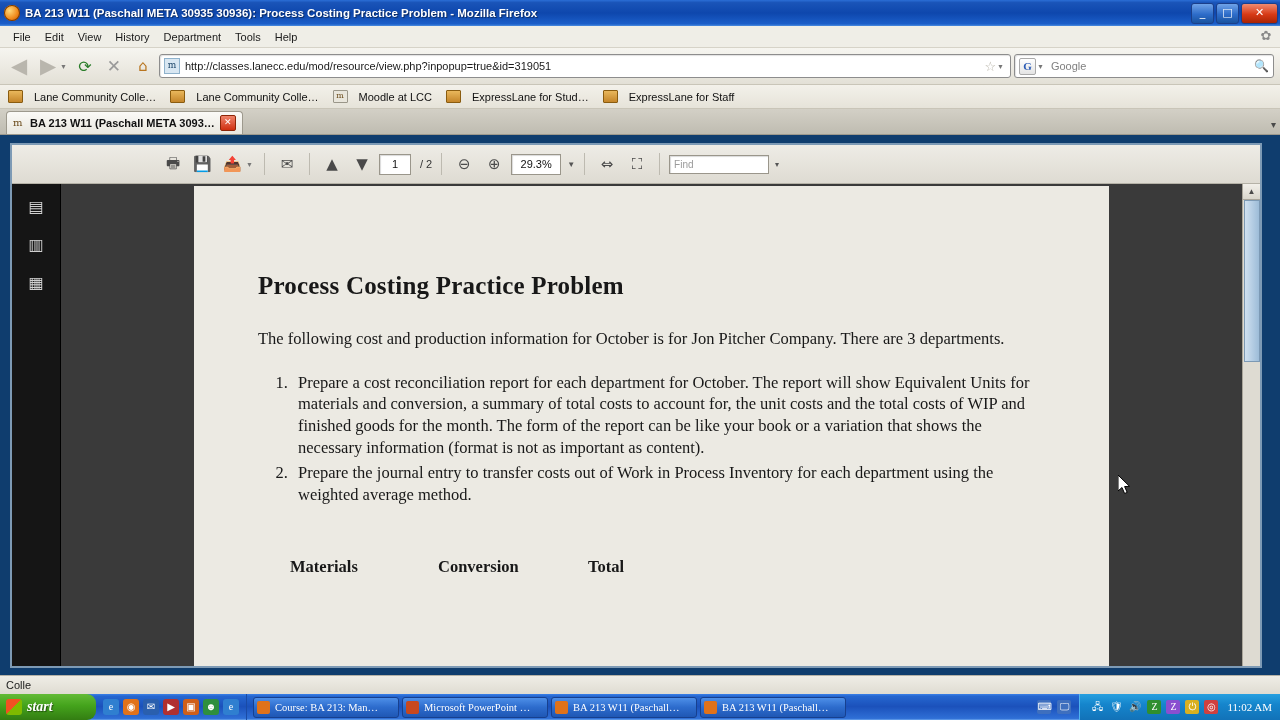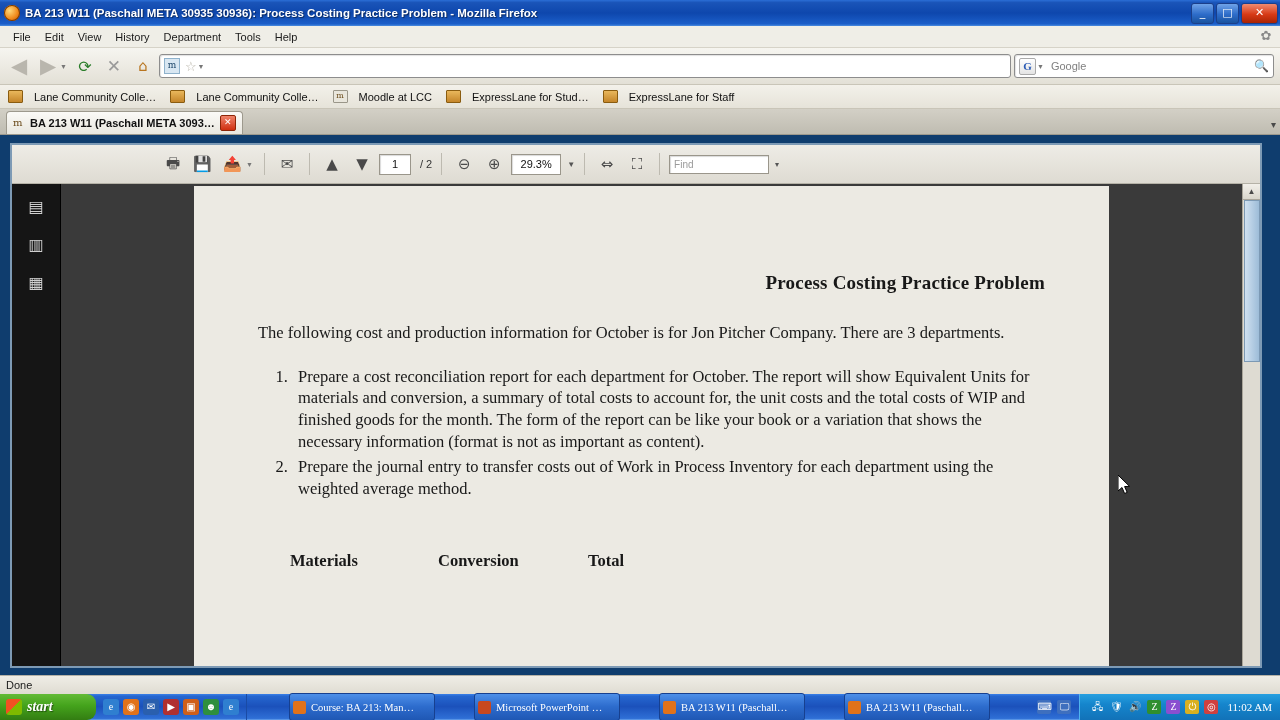--- a/index.html
+++ b/index.html
@@ -348,22 +348,22 @@
   }
   .pdfpage {
     width: 915px;
     background: #eceae3;
     color: #181818;
     padding: 86px 64px 0 64px;
     box-sizing: border-box;
     font-family: "Liberation Serif", serif;
   }
   .pdf-h1 {
-    text-align: right;
-    font-size: 19px;
+    text-align: left;
+    font-size: 25px;
     font-weight: bold;
     margin: 0 0 28px 0;
     letter-spacing: .2px;
   }
   .pdf-p {
     font-size: 16.5px;
     line-height: 1.32;
     margin: 0 0 22px 0;
   }
   .pdf-req {
@@ -475,32 +475,31 @@
     color: #fff;
   }
   .tasks {
     flex: 1;
     display: flex;
     align-items: center;
     gap: 3px;
     padding-left: 6px;
   }
   .taskitem {
-    width: 146px; height: 28px;
+    width: 146px; height: 21px;
     background: linear-gradient(to bottom, #4d8fe8, #2d6ccd 48%, #1f57b4);
     border: 1px solid #17408f;
     border-radius: 3px;
     display: flex; align-items: center; gap: 5px;
     padding: 0 3px;
     box-sizing: border-box;
     color: #fff;
     font-size: 10.5px;
     white-space: nowrap;
     overflow: hidden;
-    margin-left: 36px;
   }
   .taskitem .ticon { width: 13px; height: 13px; border-radius: 2px; flex: none; }
   .taskitem .tlabel { overflow: hidden; text-overflow: ellipsis; }
   .tray {
     height: 26px;
     background: linear-gradient(to bottom, #27a0e0 0%, #1585cc 40%, #1272b8 100%);
     display: flex; align-items: center; gap: 5px;
     padding: 0 8px 0 10px;
     border-left: 1px solid #4fb4ee;
     flex: none;
@@ -540,20 +539,21 @@
 
   <div class="navbar">
     <div class="navbtn back">◀</div>
     <div class="navbtn fwd">▶</div>
     <div class="dropcaret">▼</div>
     <div class="navbtn reload">⟳</div>
     <div class="navbtn stop">✕</div>
     <div class="navbtn home">⌂</div>
     <div class="urlbar">
       <div class="favicon">m</div>
+      <div class="urltext">http://classes.lanecc.edu/mod/resource/view.php?inpopup=true&amp;id=319051</div>
       <div class="star">☆</div>
       <div class="dropcaret">▼</div>
     </div>
     <div class="searchbar">
       <div class="gicon">G</div>
       <div class="dropcaret">▼</div>
       <div class="searchtext">Google</div>
       <div class="magnifier">🔍</div>
     </div>
   </div>
@@ -647,21 +647,21 @@
         </div>
       </div>
     </div>
 
     <svg class="cursor" viewBox="0 0 14 22">
       <polygon points="0,0 0,16 4,12.5 6.6,18.5 9.2,17.4 6.6,11.6 11.5,11.3" fill="#ffffff" stroke="#000000" stroke-width="1"></polygon>
     </svg>
   </div>
 
   <div class="statusbar">
-    <span>Done</span>
+    <span>Colle</span>
   </div>
 </div>
 
 <div class="taskbar">
   <div class="startbtn">
     <span class="flag"></span>
     <span>start</span>
   </div>
   <div class="quicklaunch">
     <div class="qlicon" style="background:#2f7fd0">e</div>

